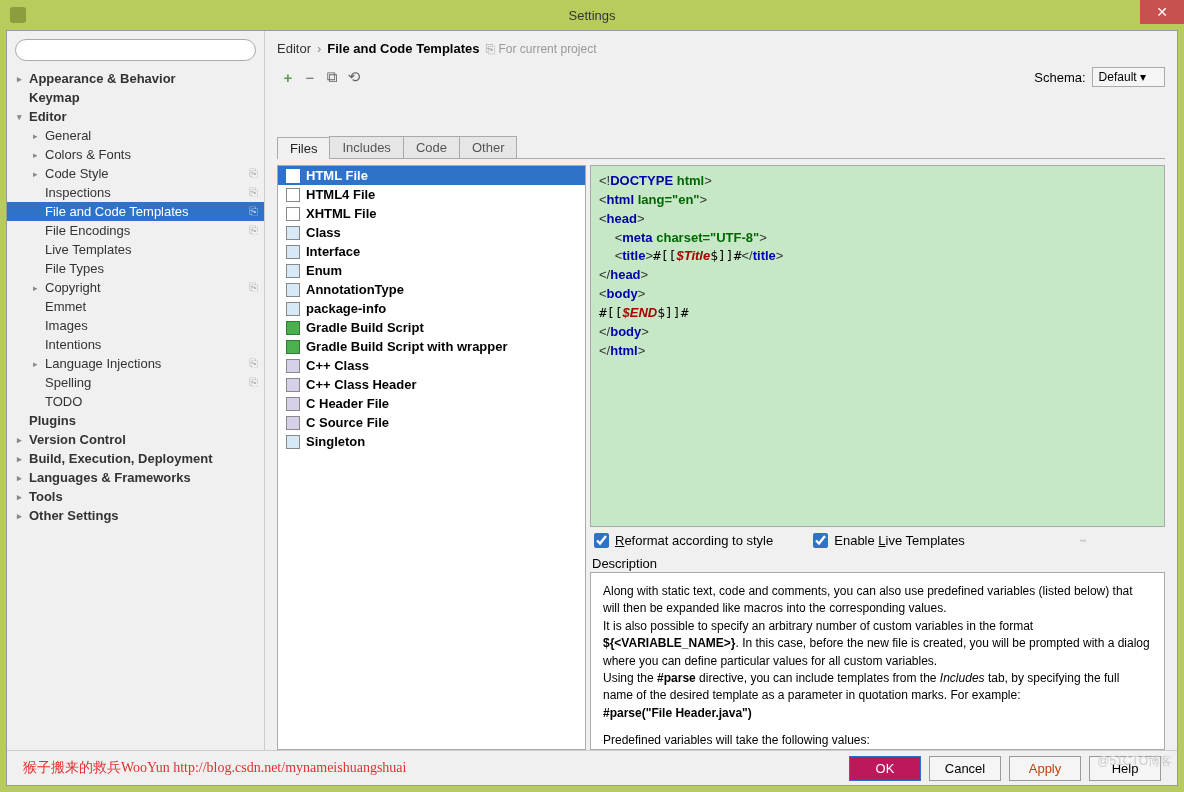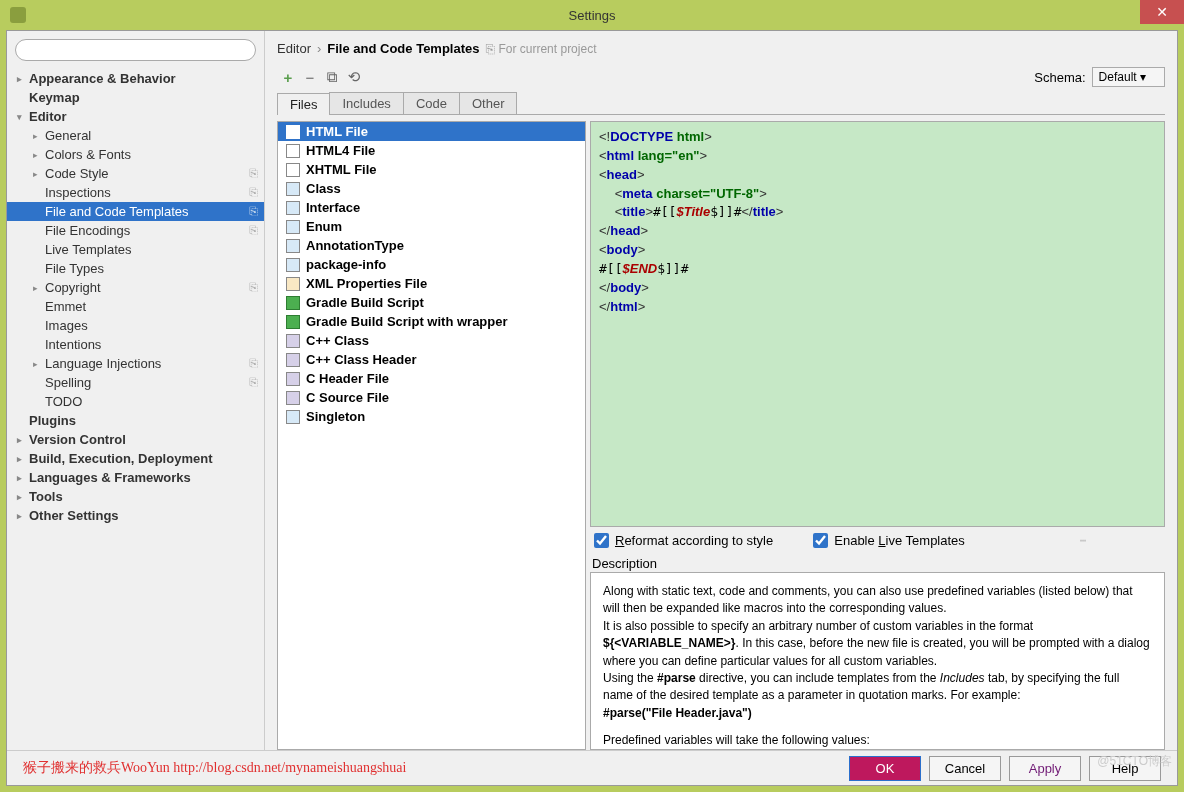--- a/index.html
+++ b/index.html
@@ -25,21 +25,21 @@
 .content { flex: 1; display: flex; flex-direction: column; padding: 10px 12px 0 12px; overflow: hidden; }
 .breadcrumb { font-size: 13px; margin-bottom: 10px; display: flex; align-items: center; gap: 6px; }
 .breadcrumb-link { color: #333; } .breadcrumb-sep { color: #888; }
 .breadcrumb-current { font-weight: bold; }
 .breadcrumb-scope { color: #999; font-size: 12px; }
 .toolbar-row { display: flex; align-items: center; margin-bottom: 4px; }
 .tb-btn { width: 22px; height: 22px; display: flex; align-items: center; justify-content: center; cursor: pointer; font-size: 15px; color: #666; }
 .tb-plus { color: #5a9e4e; font-weight: bold; }
 .schema-label { margin-left: auto; font-size: 13px; margin-right: 6px; }
 .schema-select { border: 1px solid #aaa; font-size: 12px; padding: 2px 18px 2px 6px; background: #f5f5f5; }
-.tabs-row { display: flex; border-bottom: 1px solid #aaa; }
+.tabs-row { display: flex; border-bottom: 1px solid #aaa; margin-top: 44px; }
 .tab { padding: 3px 12px; font-size: 13px; border: 1px solid #aaa; border-bottom: none; margin-right: -1px; background: #e6e6e6; cursor: pointer; color: #555; }
 .tab.active { background: #f0f0f0; color: #222; position: relative; top: 1px; }
 .split { flex: 1; display: flex; gap: 4px; margin-top: 6px; overflow: hidden; }
 .filelist { width: 309px; border: 1px solid #aaa; background: #fff; overflow: auto; font-size: 13px; }
 .file-item { padding: 2px 8px; display: flex; align-items: center; gap: 6px; cursor: pointer; }
 .file-item.selected { background: #2f73c9; color: #fff; font-weight: bold; }
 .file-item .fi { width: 14px; height: 14px; border: 1px solid #888; background: #fff; font-size: 8px; display: flex; align-items: center; justify-content: center; }
 .file-item.selected .fi { border-color: #fff; }
 .fi.java { background: #d7e9f7; } .fi.gradle { background: #4caf50; color:#fff; border-color:#2e7d32;} .fi.cpp { background:#d6d0e8;} .fi.xml{background:#f9e8c4;}
 .right-col { flex: 1; display: flex; flex-direction: column; overflow: hidden; }
@@ -50,21 +50,21 @@
 .check-row input { accent-color: #2f73c9; width:15px; height:15px; }
 .grip { flex:1; text-align:center; color:#bbb; font-size:10px; }
 .desc-label { font-size: 13px; margin: 2px 0 1px 2px; }
 .desc-box { border: 1px solid #aaa; background: #fff; padding: 10px 12px; font-size: 12px; line-height: 1.45; height: 178px; overflow: auto; }
 .desc-box b { font-weight: bold; } .desc-box i { font-style: italic; }
 .footer { height: 35px; border-top: 1px solid #ccc; display: flex; align-items: center; padding: 0 16px; }
 .footer-credit { color: #e03030; font-family: SimSun, serif; font-size: 14px; }
 .footer-btns { margin-left: auto; display: flex; gap: 8px; }
 .btn { min-width: 72px; padding: 4px 14px; font-size: 13px; border: 1px solid #999; background: #f5f5f5; cursor: pointer; }
 .btn.primary { background: #be185d; color: #fff; border-color: #2a6fcc; }
-.btn.disabled { color: #701a75; }
+.btn.disabled { color: #c2410c; }
 .watermark { position:absolute; right:12px; bottom:22px; color:#ccc; font-size:12px; }
 .underline { text-decoration: underline; }
 </style>
 </head>
 <body>
 
 <div class="titlebar">
   <div class="titlebar-icon"></div>
   <div class="titlebar-title">Settings</div>
   <div class="close-btn">✕</div>
@@ -233,24 +233,20 @@
               <span class="fi java"></span>
               <span style="font-weight:bold">Enum</span>
             </div>
             <div class="file-item">
               <span class="fi java"></span>
               <span style="font-weight:bold">AnnotationType</span>
             </div>
             <div class="file-item">
               <span class="fi java"></span>
               <span style="font-weight:bold">package-info</span>
-            </div>
-            <div class="file-item">
-              <span class="fi xml"></span>
-              <span style="font-weight:bold">XML Properties File</span>
             </div>
             <div class="file-item">
               <span class="fi gradle"></span>
               <span style="font-weight:bold">Gradle Build Script</span>
             </div>
             <div class="file-item">
               <span class="fi gradle"></span>
               <span style="font-weight:bold">Gradle Build Script with wrapper</span>
             </div>
             <div class="file-item">

